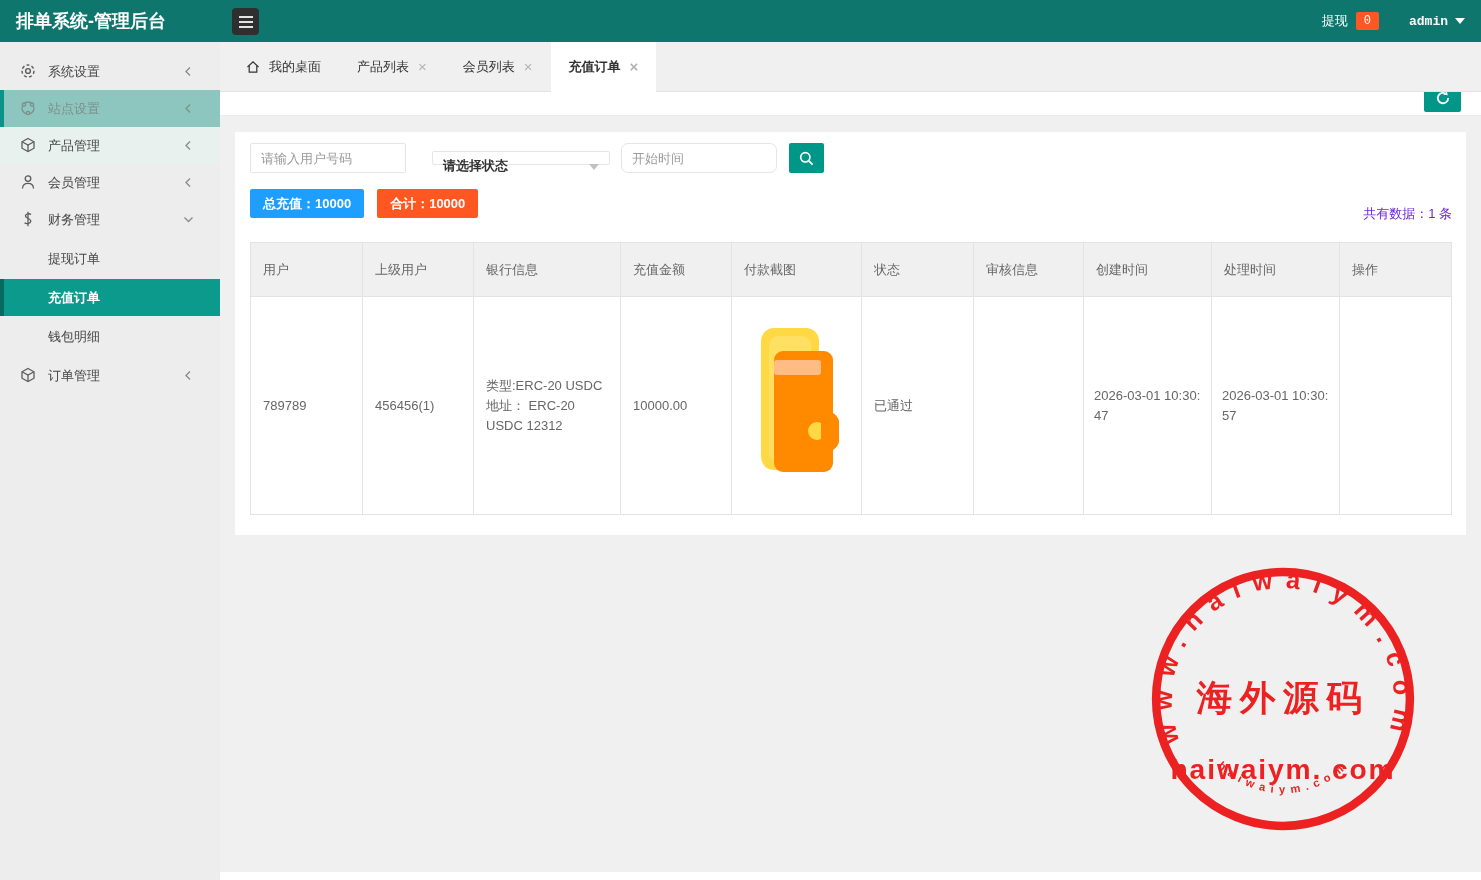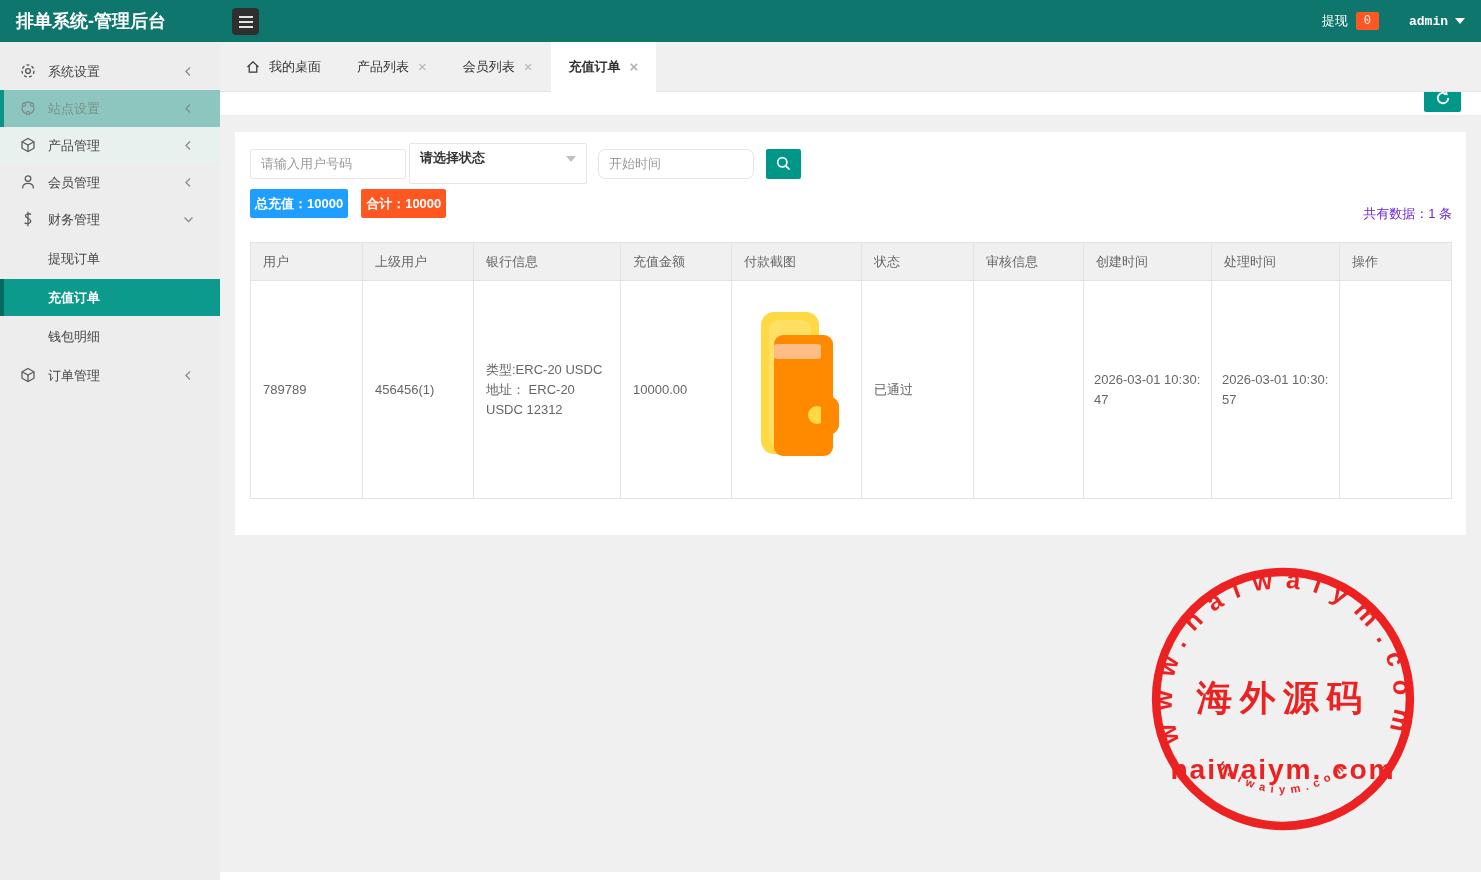--- a/index.html
+++ b/index.html
@@ -43,34 +43,34 @@
   
   .toolstrip { position:absolute; left:220px; right:0; top:81px; height:35px; background:#fff; border-bottom:1px solid #ececec; z-index:5; }
   .refresh-btn { position:absolute; right:20px; top:2px; width:37px; height:29px; background:#009688; border-radius:2px; cursor:pointer; display:flex; align-items:center; justify-content:center; }
   .refresh-btn svg { width:16px; height:16px; color:#fff; }
 
   
   .card { position:absolute; left:235px; top:132px; width:1231px; height:403px; background:#fff; z-index:5; }
   .filters { position:absolute; left:15px; top:11px; display:flex; align-items:center; }
   .f-input { width:156px; height:30px; border:1px solid #e6e6e6; border-radius:2px; padding:0 10px; font-size:13px; color:#333; font-family:"Liberation Sans",sans-serif; background:#fff; }
   .f-input::placeholder { color:#9a9a9a; }
-  .f-select { position:relative; width:178px; height:41px; border:1px solid #e6e6e6; border-radius:2px; margin-left:3px; line-height:28px; padding:0 10px; font-size:13px; font-weight:bold; color:#333; cursor:pointer; background:#fff; }
+  .f-select { position:relative; width:178px; height:14px; border:1px solid #e6e6e6; border-radius:2px; margin-left:26px; line-height:28px; padding:0 10px; font-size:13px; font-weight:bold; color:#333; cursor:pointer; background:#fff; }
   .f-select .sel-caret { position:absolute; right:10px; top:12px; width:0; height:0; border:5px solid transparent; border-top:6px solid #c0c0c0; }
   .f-time { margin-left:11px;border-radius:7px; }
   .search-btn { margin-left:12px; width:35px; height:30px; background:#009688; border:none; border-radius:2px; cursor:pointer; display:flex; align-items:center; justify-content:center; }
   .search-btn svg { width:15px; height:15px; color:#fff; }
 
   .badges { position:absolute; left:15px; top:57px; display:flex; }
-  .badge { height:29px; line-height:29px; padding:0 5px; border-radius:2px; color:#fff; font-size:13px; font-weight:bold; }
+  .badge { height:29px; line-height:29px; padding:0 13px; border-radius:2px; color:#fff; font-size:13px; font-weight:bold; }
   .badge.blue { background:#1e9fff; }
   .badge.orange { background:#ff5722; margin-left:13px; }
   .count-text { position:absolute; right:14px; top:73px; font-size:13px; color:#6d28d9; }
 
   table.grid { position:absolute; left:15px; top:110px; width:1201px; border-collapse:collapse; table-layout:fixed; }
-  .grid th { height:38px; background:#f0f0f0; border:1px solid #e3e3e3; font-size:13px; font-weight:normal; color:#666; text-align:left; padding:0 12px; }
+  .grid th { height:54px; background:#f0f0f0; border:1px solid #e3e3e3; font-size:13px; font-weight:normal; color:#666; text-align:left; padding:0 12px; }
   .grid td { height:218px; background:#fff; border:1px solid #e3e3e3; font-size:13px; color:#666; vertical-align:middle; padding:0 12px; line-height:20px; }
   .grid td.c-shot { text-align:center; padding:0; }
   .grid td.c-time { word-break:break-all; padding:0 10px; }
   .wallet-thumb { display:inline-block; width:84px; height:154px; cursor:pointer; }
 
   
   .stamp { position:absolute; left:1142px; top:556px; width:282px; height:286px; opacity:.93; z-index:40; pointer-events:none; }
 
   .footer-strip { position:absolute; left:220px; right:0; bottom:0; height:8px; background:#fff; }
 </style>

